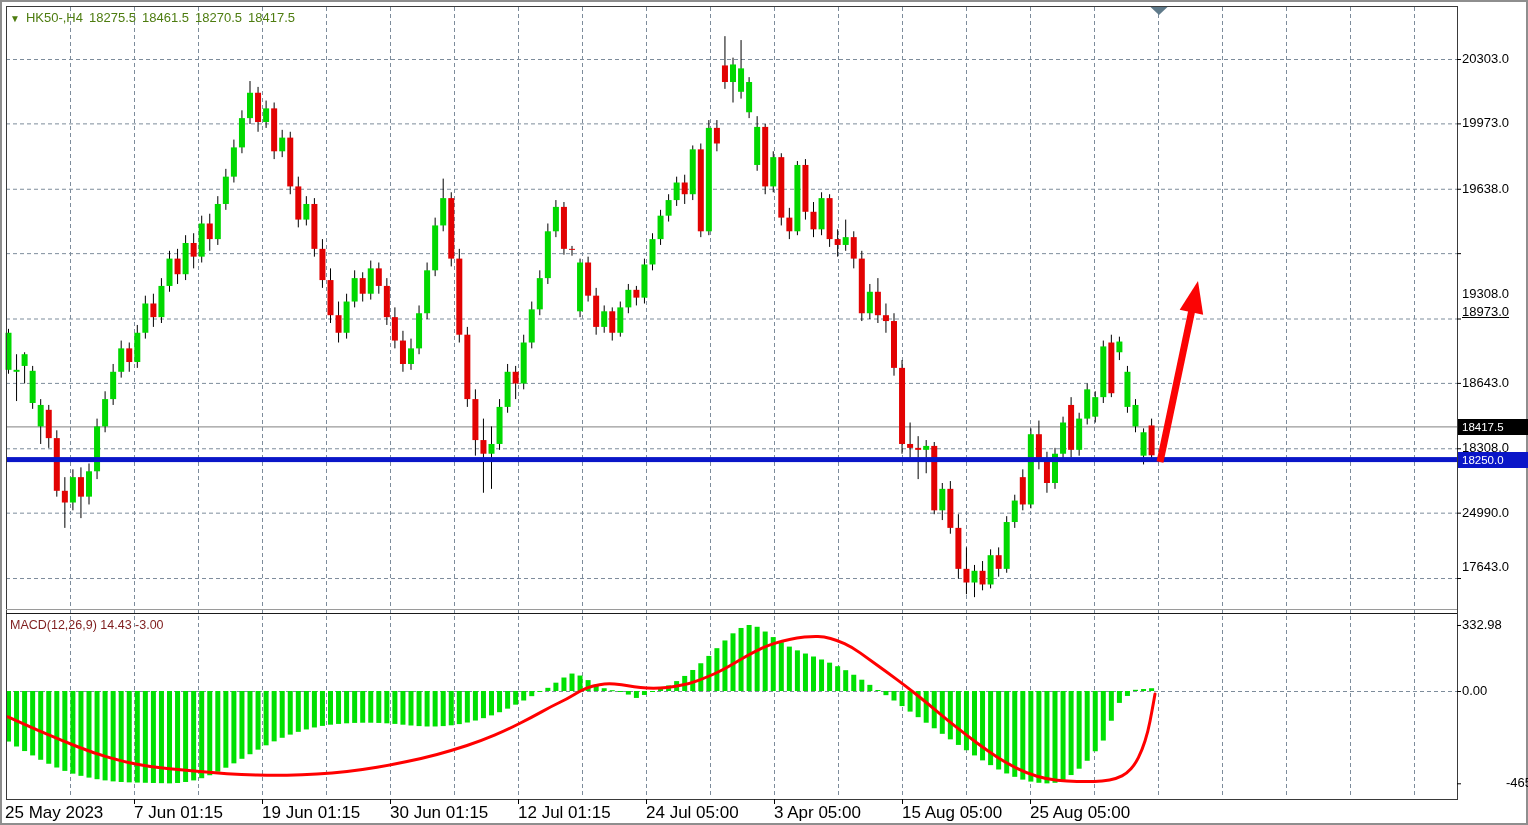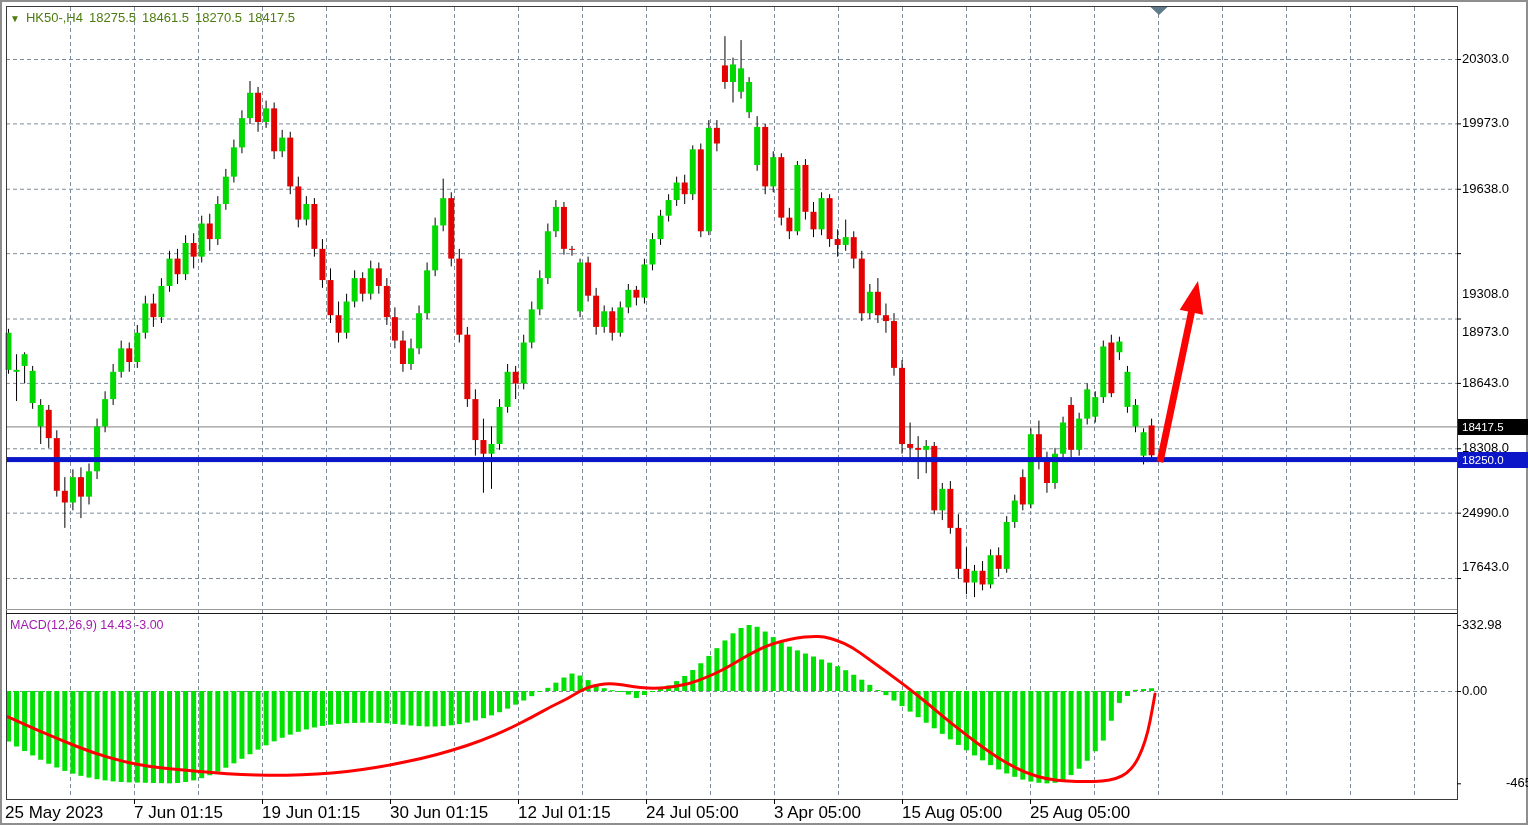--- a/index.html
+++ b/index.html
@@ -5,21 +5,21 @@
   html,body{margin:0;padding:0;background:#fff;}
   body{width:1528px;height:825px;overflow:hidden;position:relative;
        font-family:"Liberation Sans","DejaVu Sans",sans-serif;-webkit-font-smoothing:none;}
   #window{position:absolute;left:0;top:0;width:1524px;height:821px;border:2px solid #8e8e8e;background:#fff;}
   #chart-svg{position:absolute;left:0;top:0;}
   .axis-label{position:absolute;color:#000;font-size:13px;white-space:nowrap;line-height:14px;}
   .time-label{position:absolute;top:801px;color:#000;font-size:17px;white-space:nowrap;}
   #ohlc-title{position:absolute;left:8px;top:8px;font-size:13px;color:#4d7c0f;}
   #ohlc-title span{margin-right:6px;}
   #symbol-collapse{font-size:10px;margin-right:8px;}
-  #macd-title{position:absolute;left:8px;top:616px;font-size:12.5px;color:#a21caf;}
+  #macd-title{position:absolute;left:8px;top:616px;font-size:12.5px;color:#7f1d1d;}
   .price-tag{position:absolute;left:1456px;width:68px;height:16px;color:#fff;
              font-size:11.5px;line-height:16px;padding-left:4px;}
 </style>
 </head>
 <body>
 
 <div id="window">
   <svg id="chart-svg" width="1528" height="825">
       <line x1="68.5" y1="5" x2="68.5" y2="796" stroke="#7d8c9b" stroke-width="1" stroke-dasharray="4 3"></line>
       <line x1="132.5" y1="5" x2="132.5" y2="796" stroke="#7d8c9b" stroke-width="1" stroke-dasharray="4 3"></line>
@@ -520,21 +520,21 @@
   <div id="macd-title">MACD(12,26,9) 14.43 -3.00</div>
 
   <div class="price-tag" id="bid-tag" style="top: 416.902px; background: rgb(0, 0, 0);">18417.5</div>
   <div class="price-tag" id="line-tag" style="top: 449.585px; background: rgb(10, 22, 200);">18250.0</div>
 
   <div id="labels-root">
       <div class="axis-label" style="left: 1460px; top: 50px;">20303.0</div>
       <div class="axis-label" style="left: 1460px; top: 114.39px;">19973.0</div>
       <div class="axis-label" style="left: 1460px; top: 179.756px;">19638.0</div>
       <div class="axis-label" style="left: 1460px; top: 244.146px; margin-top: 41px;">19308.0</div>
-      <div class="axis-label" style="left: 1460px; top: 323px;">18973.0</div>
+      <div class="axis-label" style="left: 1460px; top: 303px; text-decoration: underline;">18973.0</div>
       <div class="axis-label" style="left: 1460px; top: 373.902px;">18643.0</div>
       <div class="axis-label" style="left: 1460px; top: 439.268px;">18308.0</div>
       <div class="axis-label" style="left: 1460px; top: 503.659px;">24990.0</div>
       <div class="axis-label" style="left: 1460px; top: 558px;">17643.0</div>
       <div class="axis-label" style="left: 1460px; top: 615.998px;">332.98</div>
       <div class="axis-label" style="left: 1460px; top: 682px;">0.00</div>
       <div class="axis-label" style="left: 1460px; top: 774.309px; margin-left: 44px;">-465.7</div>
       <div class="time-label" style="left: 3px; top: 801px;">25 May 2023</div>
       <div class="time-label" style="left: 132px; top: 801px;">7 Jun 01:15</div>
       <div class="time-label" style="left: 260px; top: 801px;">19 Jun 01:15</div>

